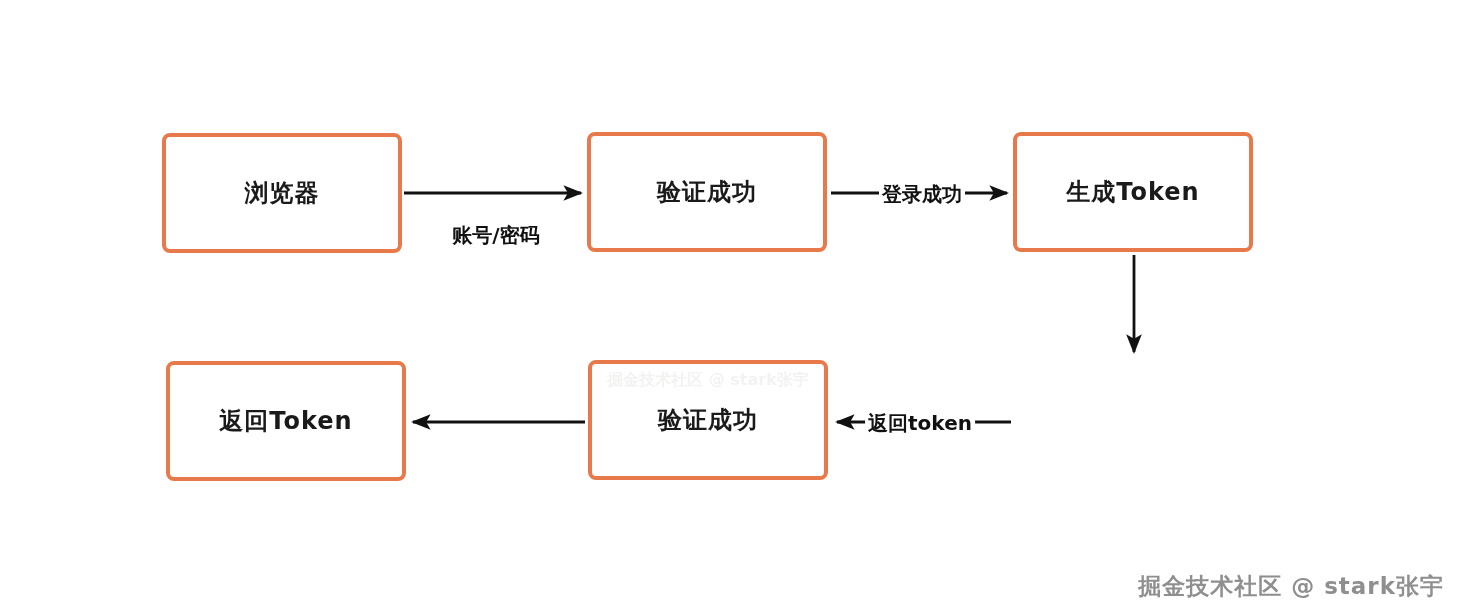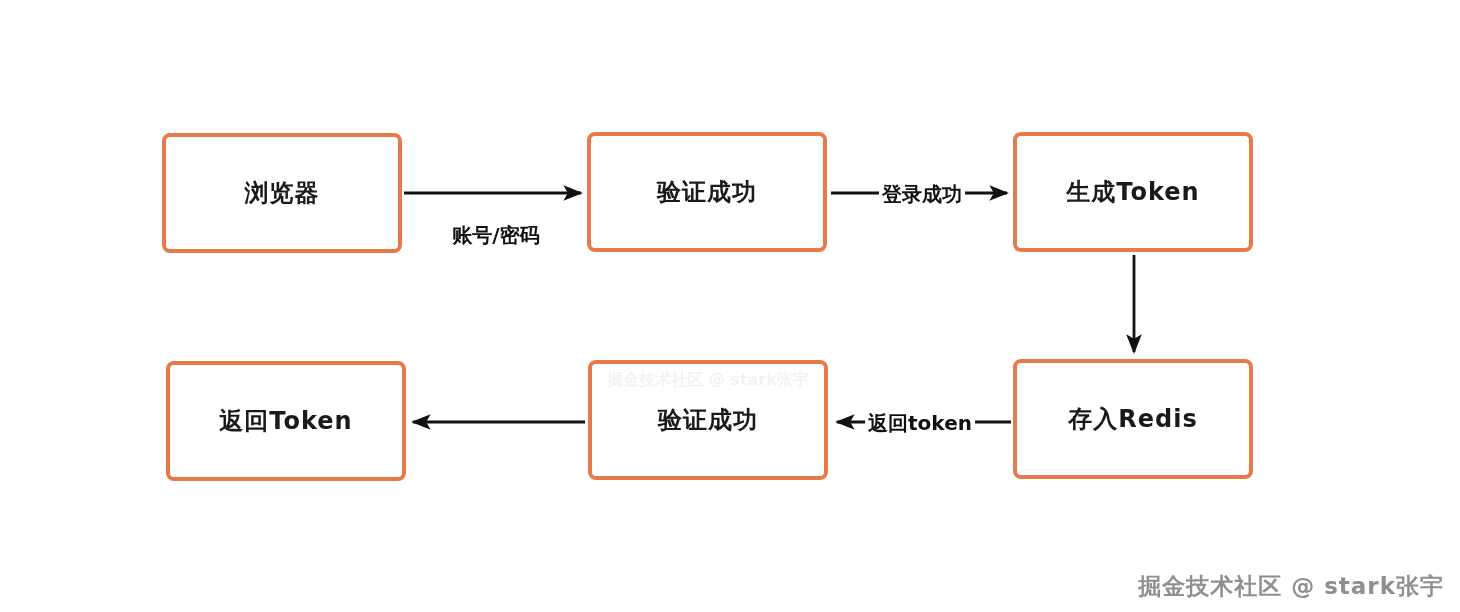--- a/index.html
+++ b/index.html
@@ -108,23 +108,20 @@
 
   <div class="node" style="left:166px; top:361px;">
     <span class="node-label">返回Token</span>
   </div>
 
   <div class="node" style="left:588px; top:360px;">
     <span class="faint-watermark">掘金技术社区 @ stark张宇</span>
     <span class="node-label">验证成功</span>
   </div>
 
-  <div class="node" style="left:1013px; top:359px;">
-    <span class="node-label">存入Redis</span>
-  </div>
 
   <span class="edge-label" style="left:496px; top:202px;margin-top:33px;">账号/密码</span>
   <span class="edge-label" style="left:922px; top:194px;">登录成功</span>
   <span class="edge-label" style="left:920px; top:423px;">返回token</span>
 
   <div class="watermark">掘金技术社区 @ stark张宇</div>
 
 </div>
 
 </body></html>

